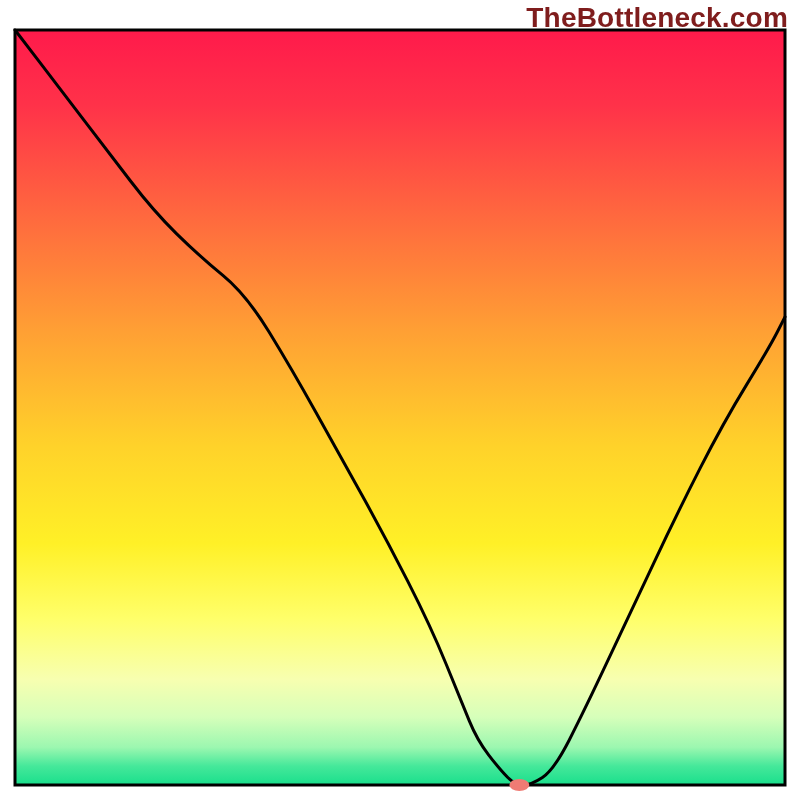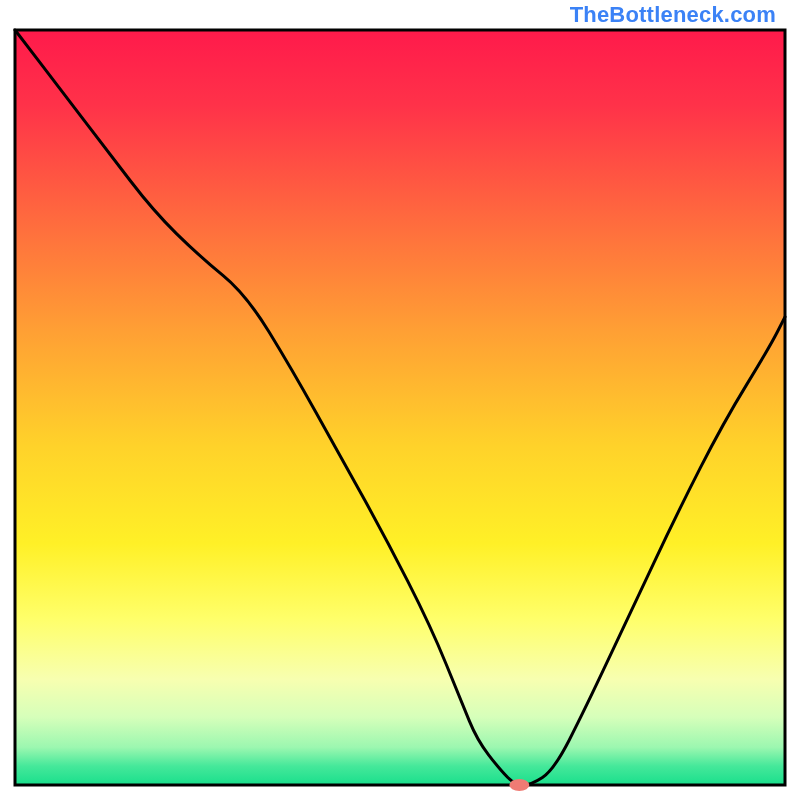--- a/index.html
+++ b/index.html
@@ -11,24 +11,24 @@
     font-family: Arial, Helvetica, sans-serif;
   }
   .frame {
     position: relative;
     width: 800px;
     height: 800px;
   }
   .watermark {
     position: absolute;
     top: 2px;
-    right: 24px;
-    font-size: 22px;
+    right: 12px;
+    font-size: 28px;
     font-weight: 600;
-    color: #3b82f6;
+    color: #7f1d1d;
     letter-spacing: 0.2px;
     z-index: 5;
   }
   svg.plot {
     position: absolute;
     top: 0;
     left: 0;
   }
 </style>
 </head>

